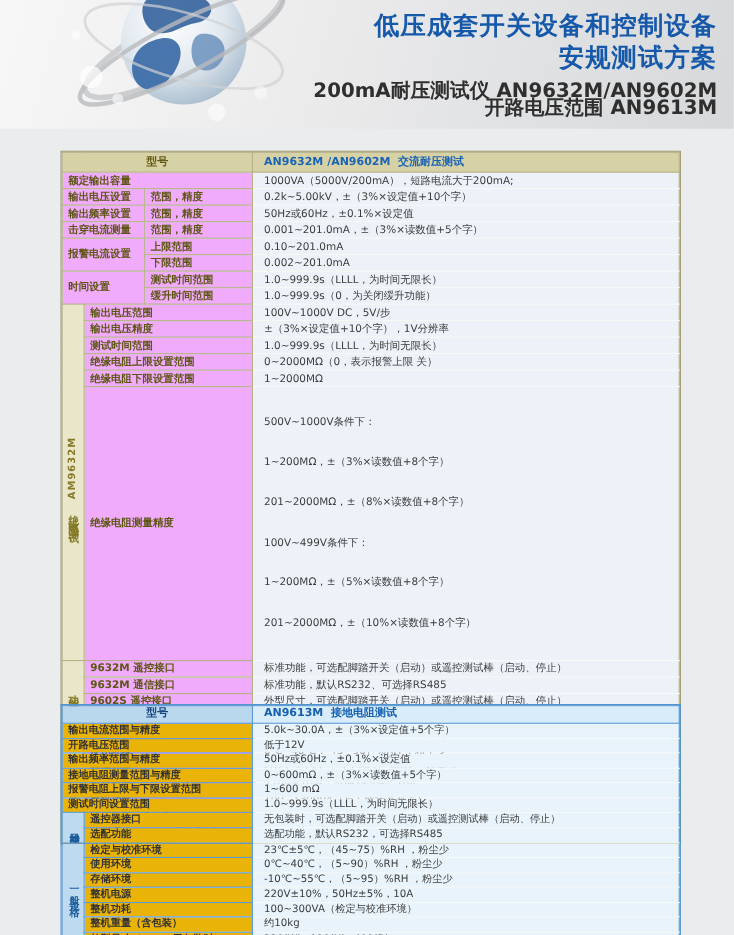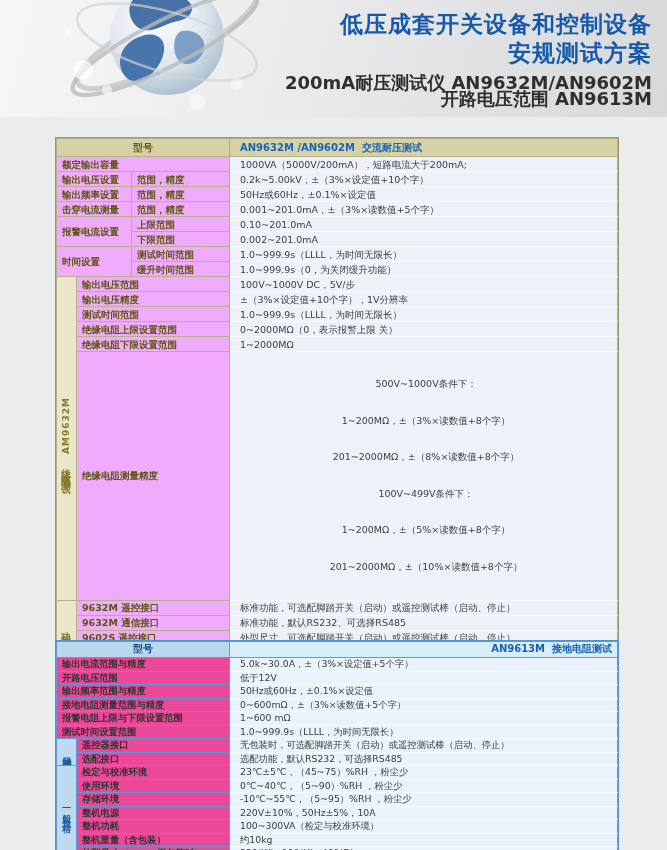--- a/index.html
+++ b/index.html
@@ -35,32 +35,32 @@
   .t1 tr.hrow td { height: 18px; font-size: 10px; }
   .t1 td.hdr-label { background: #d7d2a5; color: #645a13; text-align: center; }
   .t1 td.hdr-val  { background: #d7d2a5; color: #1b64b5; padding-left: 10px; white-space: pre-wrap; }
   .t1 td.val {
     background: #ecf2f7; color: #3d3d3d; font-weight: normal;
     border-top-color: #fafbf8; border-bottom-color: #fafbf8;
     padding-left: 10px; white-space: pre-wrap;
   }
   .t1 td.strip { background: #e9e6ca; padding: 0; text-align: center; vertical-align: middle; }
   .pcell { padding-top: 3px !important; padding-bottom: 3px !important; }
-  .pline { line-height: 14.6px; text-align: center; }
+  .pline { line-height: 14.6px; }
   
   .t2-wrap { position: absolute; left: 55px; top: 640px; border: 1px solid #4f94cd; border-bottom: 3px solid #1a5fa8; }
   .t2 td {
     border: 1px solid #5b9bd5;
     font-size: 9.3px; line-height: 10.5px;
     height: 12.5px; padding: 1px 5px;
-    background: #ec4899; color: #333333; font-weight: bold;
+    background: #eab308; color: #333333; font-weight: bold;
   }
   .t2 tr.hrow td { height: 16px; font-size: 10px; }
   .t2 td.hdr-label { background: #b9d8ee; color: #16467e; text-align: center; }
-  .t2 td.hdr-val  { background: #d9ecf9; color: #1560b0; padding-left: 10px; white-space: pre-wrap; text-align: right; }
+  .t2 td.hdr-val  { background: #d9ecf9; color: #1560b0; padding-left: 10px; white-space: pre-wrap; }
   .t2 td.val {
     background: #e8f3fb; color: #3d3d3d; font-weight: normal;
     border-top-color: #f5fafd; border-bottom-color: #f5fafd;
     padding-left: 10px; white-space: pre-wrap;
   }
   .t2 td.strip { background: #bddaf0; padding: 0; text-align: center; vertical-align: middle; }
   
   .strip-inner { display: flex; flex-direction: column; align-items: center; justify-content: center; gap: 7px; }
   .vert {
     writing-mode: vertical-rl; text-orientation: upright; display: inline-block;
@@ -295,21 +295,21 @@
   </tr>
 
   <tr>
     <td class="strip" rowspan="2">
       <span class="vert-grid">功能接口</span>
     </td>
     <td>遥控器接口</td>
     <td class="val">无包装时，可选配脚踏开关（启动）或遥控测试棒（启动、停止）</td>
   </tr>
   <tr>
-    <td>选配接口</td>
+    <td>选配功能</td>
     <td class="val">选配功能，默认RS232，可选择RS485</td>
   </tr>
 
   <tr>
     <td class="strip" rowspan="7">
       <span class="vert wide">一般规格</span>
     </td>
     <td>检定与校准环境</td>
     <td class="val">23℃±5℃，（45~75）%RH ，粉尘少</td>
   </tr>

